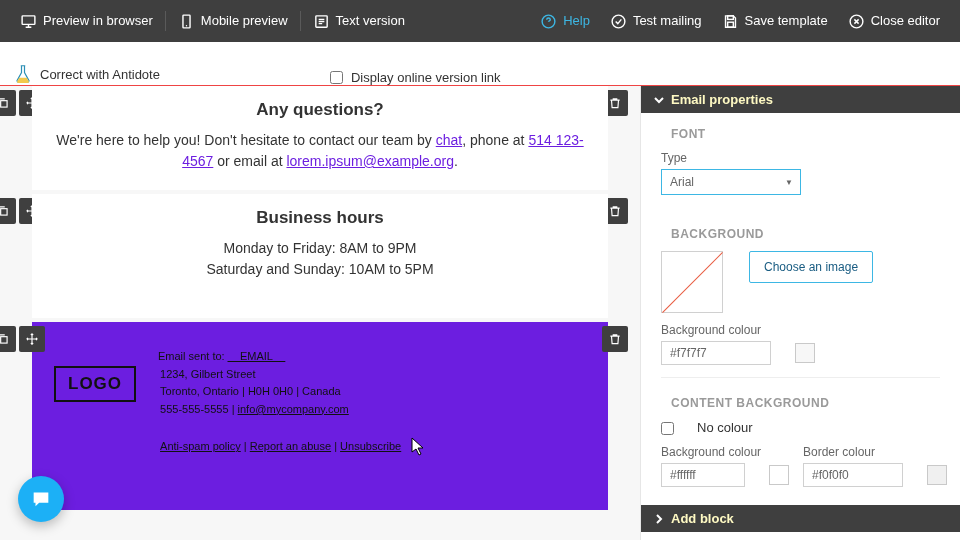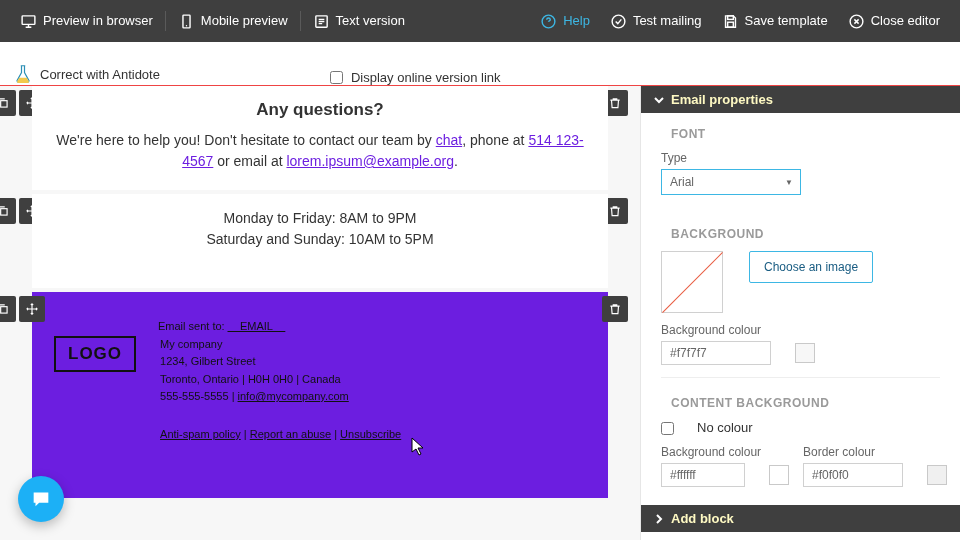--- a/index.html
+++ b/index.html
@@ -207,20 +207,21 @@
             </div>
         </div>
         <div class="block-controls-right">
           <div class="ctrl-btn">
               <svg viewBox="0 0 24 24" fill="none" stroke="white" stroke-width="2">
                 <path d="M4 7h16M9 7V5h6v2M6 7l1 13h10l1-13"></path>
               </svg>
             </div>
         </div>
         <div class="email-block" style="padding-bottom: 38px;">
+          <h3>Business hours</h3>
           <p>
             <span>Monday to Friday: 8AM to 9PM</span><br>
             <span>Saturday and Sunday: 10AM to 5PM</span>
           </p>
         </div>
       </div>
 
       <div class="block-wrap">
         <div class="block-controls-left">
           <div class="ctrl-btn">
@@ -242,21 +243,20 @@
               </svg>
             </div>
         </div>
         <div class="footer-block">
           <div class="footer-text sentto" style="padding-left:104px;">
             <span>Email sent to: </span><u>__EMAIL__</u>
           </div>
           <div class="footer-inner" style="padding-left:0;">
             <div class="logo-box">LOGO</div>
             <div class="footer-text">
-              <div>My company</div>
               <div>1234, Gilbert Street</div>
               <div>Toronto, Ontario | H0H 0H0 | Canada</div>
               <div><span>555-555-5555</span> | <a href="#">info@mycompany.com</a></div>
               <div class="footer-links" style="margin-top:20px;">
                 <a href="#">Anti-spam policy</a> | 
                 <a href="#">Report an abuse</a> | 
                 <a href="#">Unsubscribe</a>
               </div>
             </div>
           </div>

